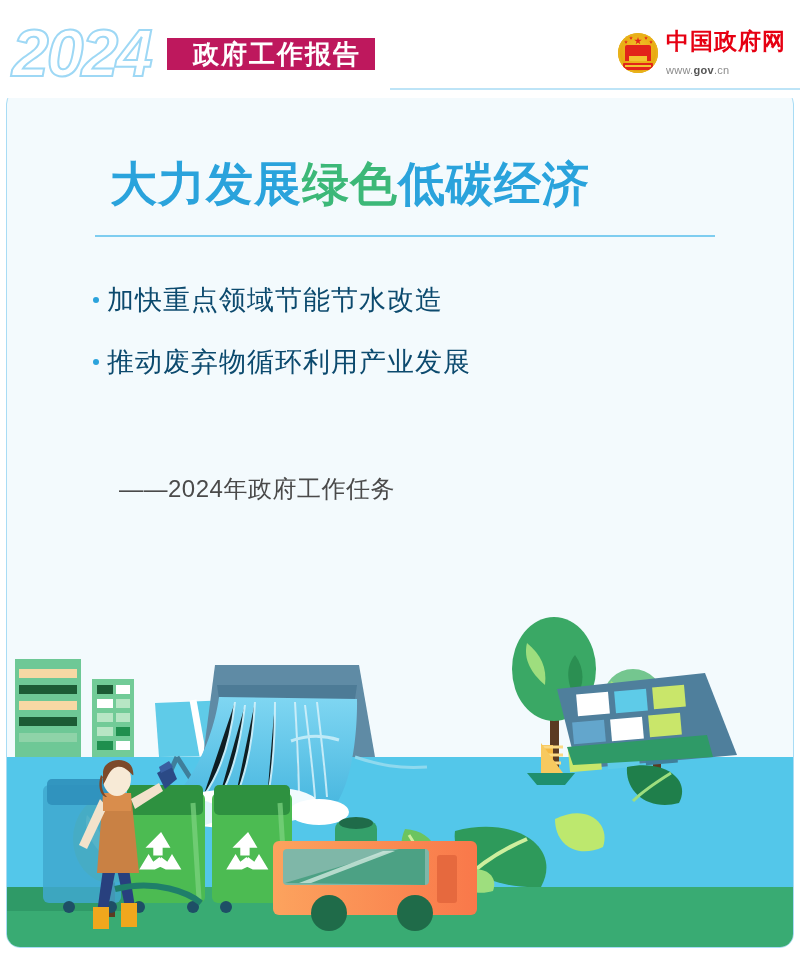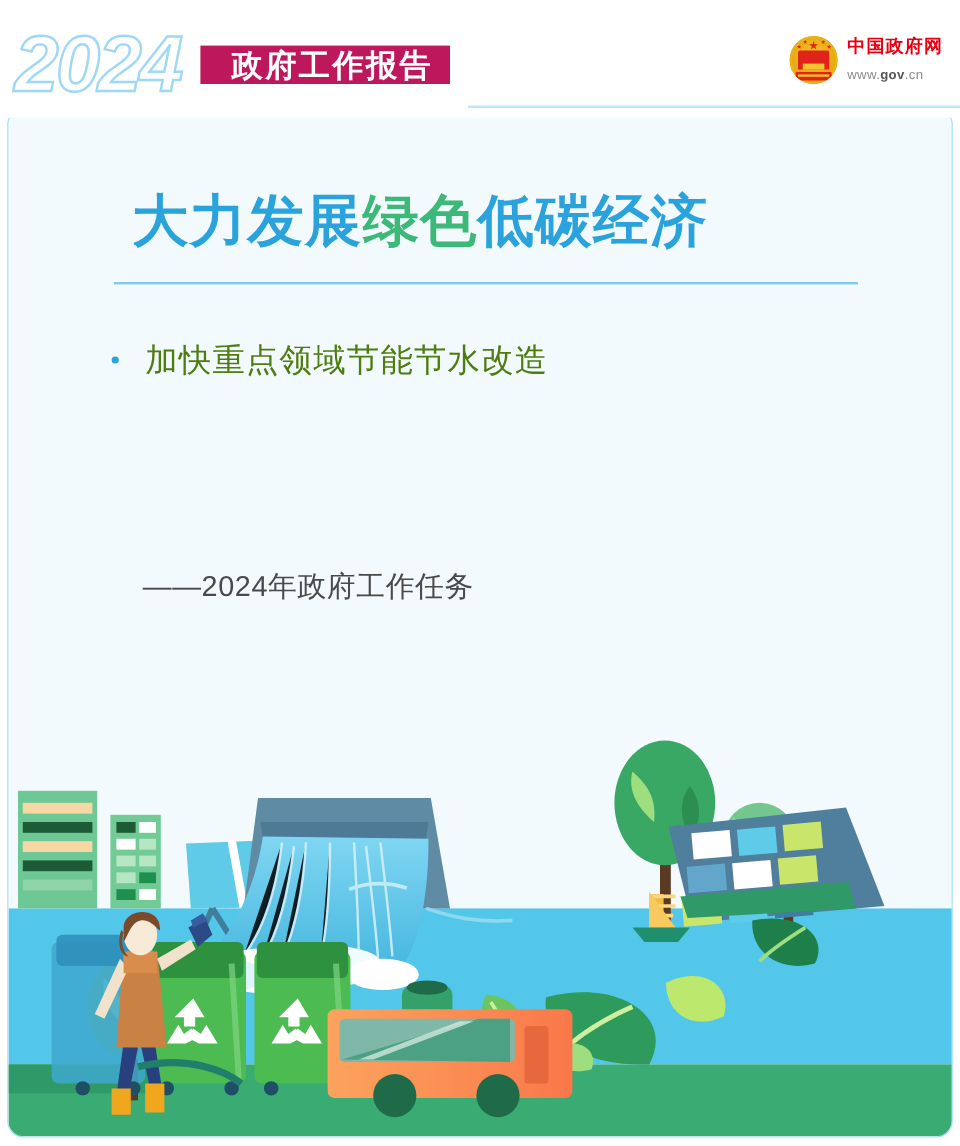--- a/index.html
+++ b/index.html
@@ -79,21 +79,21 @@
   #emblem .base{
     position:absolute; left:5px; bottom:3px; width:30px; height:7px;
     background:#e2231a; border-radius:1px;
   }
   #emblem .base:after{
     content:""; position:absolute; left:2px; top:2px; width:26px; height:2px;
     background:#f3c430;
   }
   #logo-text{ display:flex; flex-direction:column; line-height:1; }
   #logo-text .cn{
-    color:#e60012; font-size:15px; font-weight:bold; letter-spacing:1px;
+    color:#e60012; font-size:23px; font-weight:bold; letter-spacing:1px;
   }
   #logo-text .url{
     color:#8b8b8b; font-size:11px; letter-spacing:.3px; margin-top:12px;
   }
   #logo-text .url b{ color:#555; font-weight:bold; }
 
   
   #frame{
     position:absolute; left:6px; top:90px; width:788px; height:858px;
     border:1.5px solid #a8dcf5;
@@ -120,22 +120,21 @@
   .bullet-row{
     display:flex; align-items:center; height:62px;
   }
   .bullet-dot{
     width:22px; flex:none; display:flex; align-items:center; justify-content:center;
   }
   .bullet-dot b{
     display:block; width:6px; height:6px; border-radius:50%; background:#2aa3dc;
   }
   .bullet-text{
-    font-size:27px; color:#4d7c0f; letter-spacing:1px; white-space:nowrap;
-    margin-left:14px;
+    font-size:27px; color:#0c4a6e; letter-spacing:1px; white-space:nowrap;
   }
   #attribution{
     position:absolute; left:112px; top:382px;
     font-size:24px; color:#4a4a4a; letter-spacing:.5px; white-space:nowrap;
   }
 
   
   #scene{
     position:absolute; left:0; bottom:0; width:788px; height:340px;
     z-index:10; overflow:hidden;
@@ -196,20 +195,26 @@
 
       <div id="title-rule"></div>
 
       <div id="bullets">
         <div class="bullet-row">
           <span class="bullet-dot">
               <b></b>
             </span>
           <span class="bullet-text">加快重点领域节能节水改造</span>
         </div>
+        <div class="bullet-row">
+          <span class="bullet-dot">
+              <b></b>
+            </span>
+          <span class="bullet-text">推动废弃物循环利用产业发展</span>
+        </div>
       </div>
 
       <div id="attribution">——2024年政府工作任务</div>
     </div>
 
     <div id="scene">
       <div class="water"></div>
       <div class="grass"></div>
       <div class="grass-dark"></div>
 

